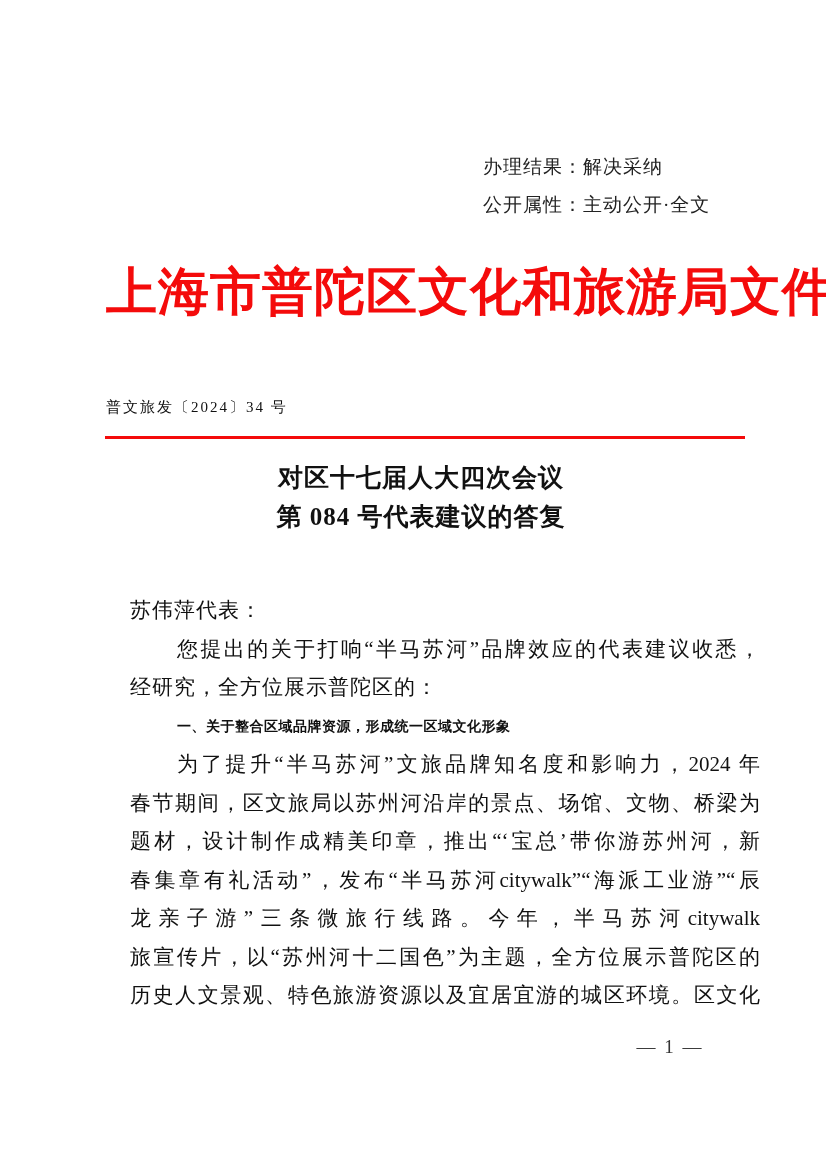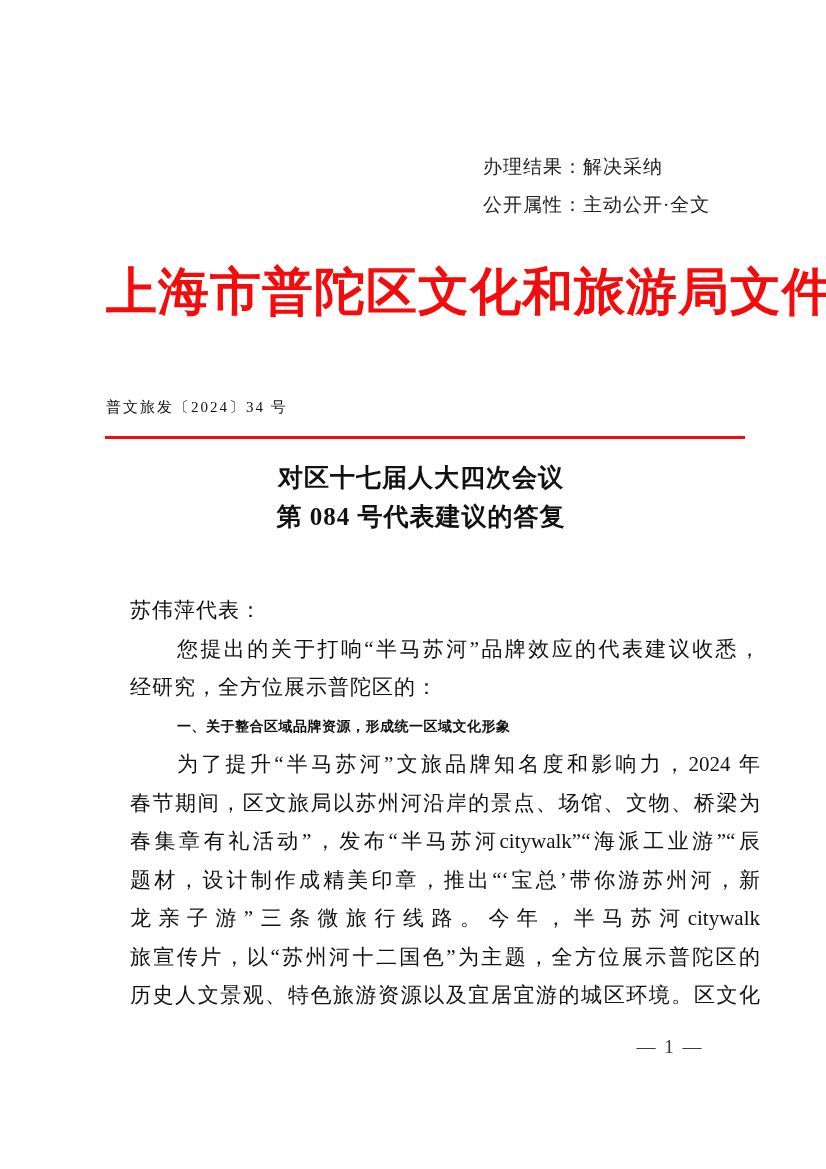--- a/index.html
+++ b/index.html
@@ -145,22 +145,22 @@
     <div>第 084 号代表建议的答复</div>
   </div>
 
   <div class="body-block">
     <div class="body-line">苏伟萍代表：</div>
     <div class="body-line indent justify">您提出的关于打响“半马苏河”品牌效应的代表建议收悉，</div>
     <div class="body-line">经研究，全方位展示普陀区的：</div>
     <div class="body-line indent heading">一、关于整合区域品牌资源，形成统一区域文化形象</div>
     <div class="body-line indent justify">为了提升“半马苏河”文旅品牌知名度和影响力，2024 年</div>
     <div class="body-line justify">春节期间，区文旅局以苏州河沿岸的景点、场馆、文物、桥梁为</div>
+    <div class="body-line justify">题材，设计制作成精美印章，推出“‘宝总’带你游苏州河，新</div>
     <div class="body-line justify">春集章有礼活动”，发布“半马苏河citywalk”“海派工业游”“辰</div>
-    <div class="body-line justify">题材，设计制作成精美印章，推出“‘宝总’带你游苏州河，新</div>
     <div class="body-line justify">龙亲子游”三条微旅行线路。今年，半马苏河citywalk</div>
     <div class="body-line justify">旅宣传片，以“苏州河十二国色”为主题，全方位展示普陀区的</div>
     <div class="body-line justify">历史人文景观、特色旅游资源以及宜居宜游的城区环境。区文化</div>
   </div>
 
   <div class="page-number">— 1 —</div>
 
 </div>
 
 </body></html>

